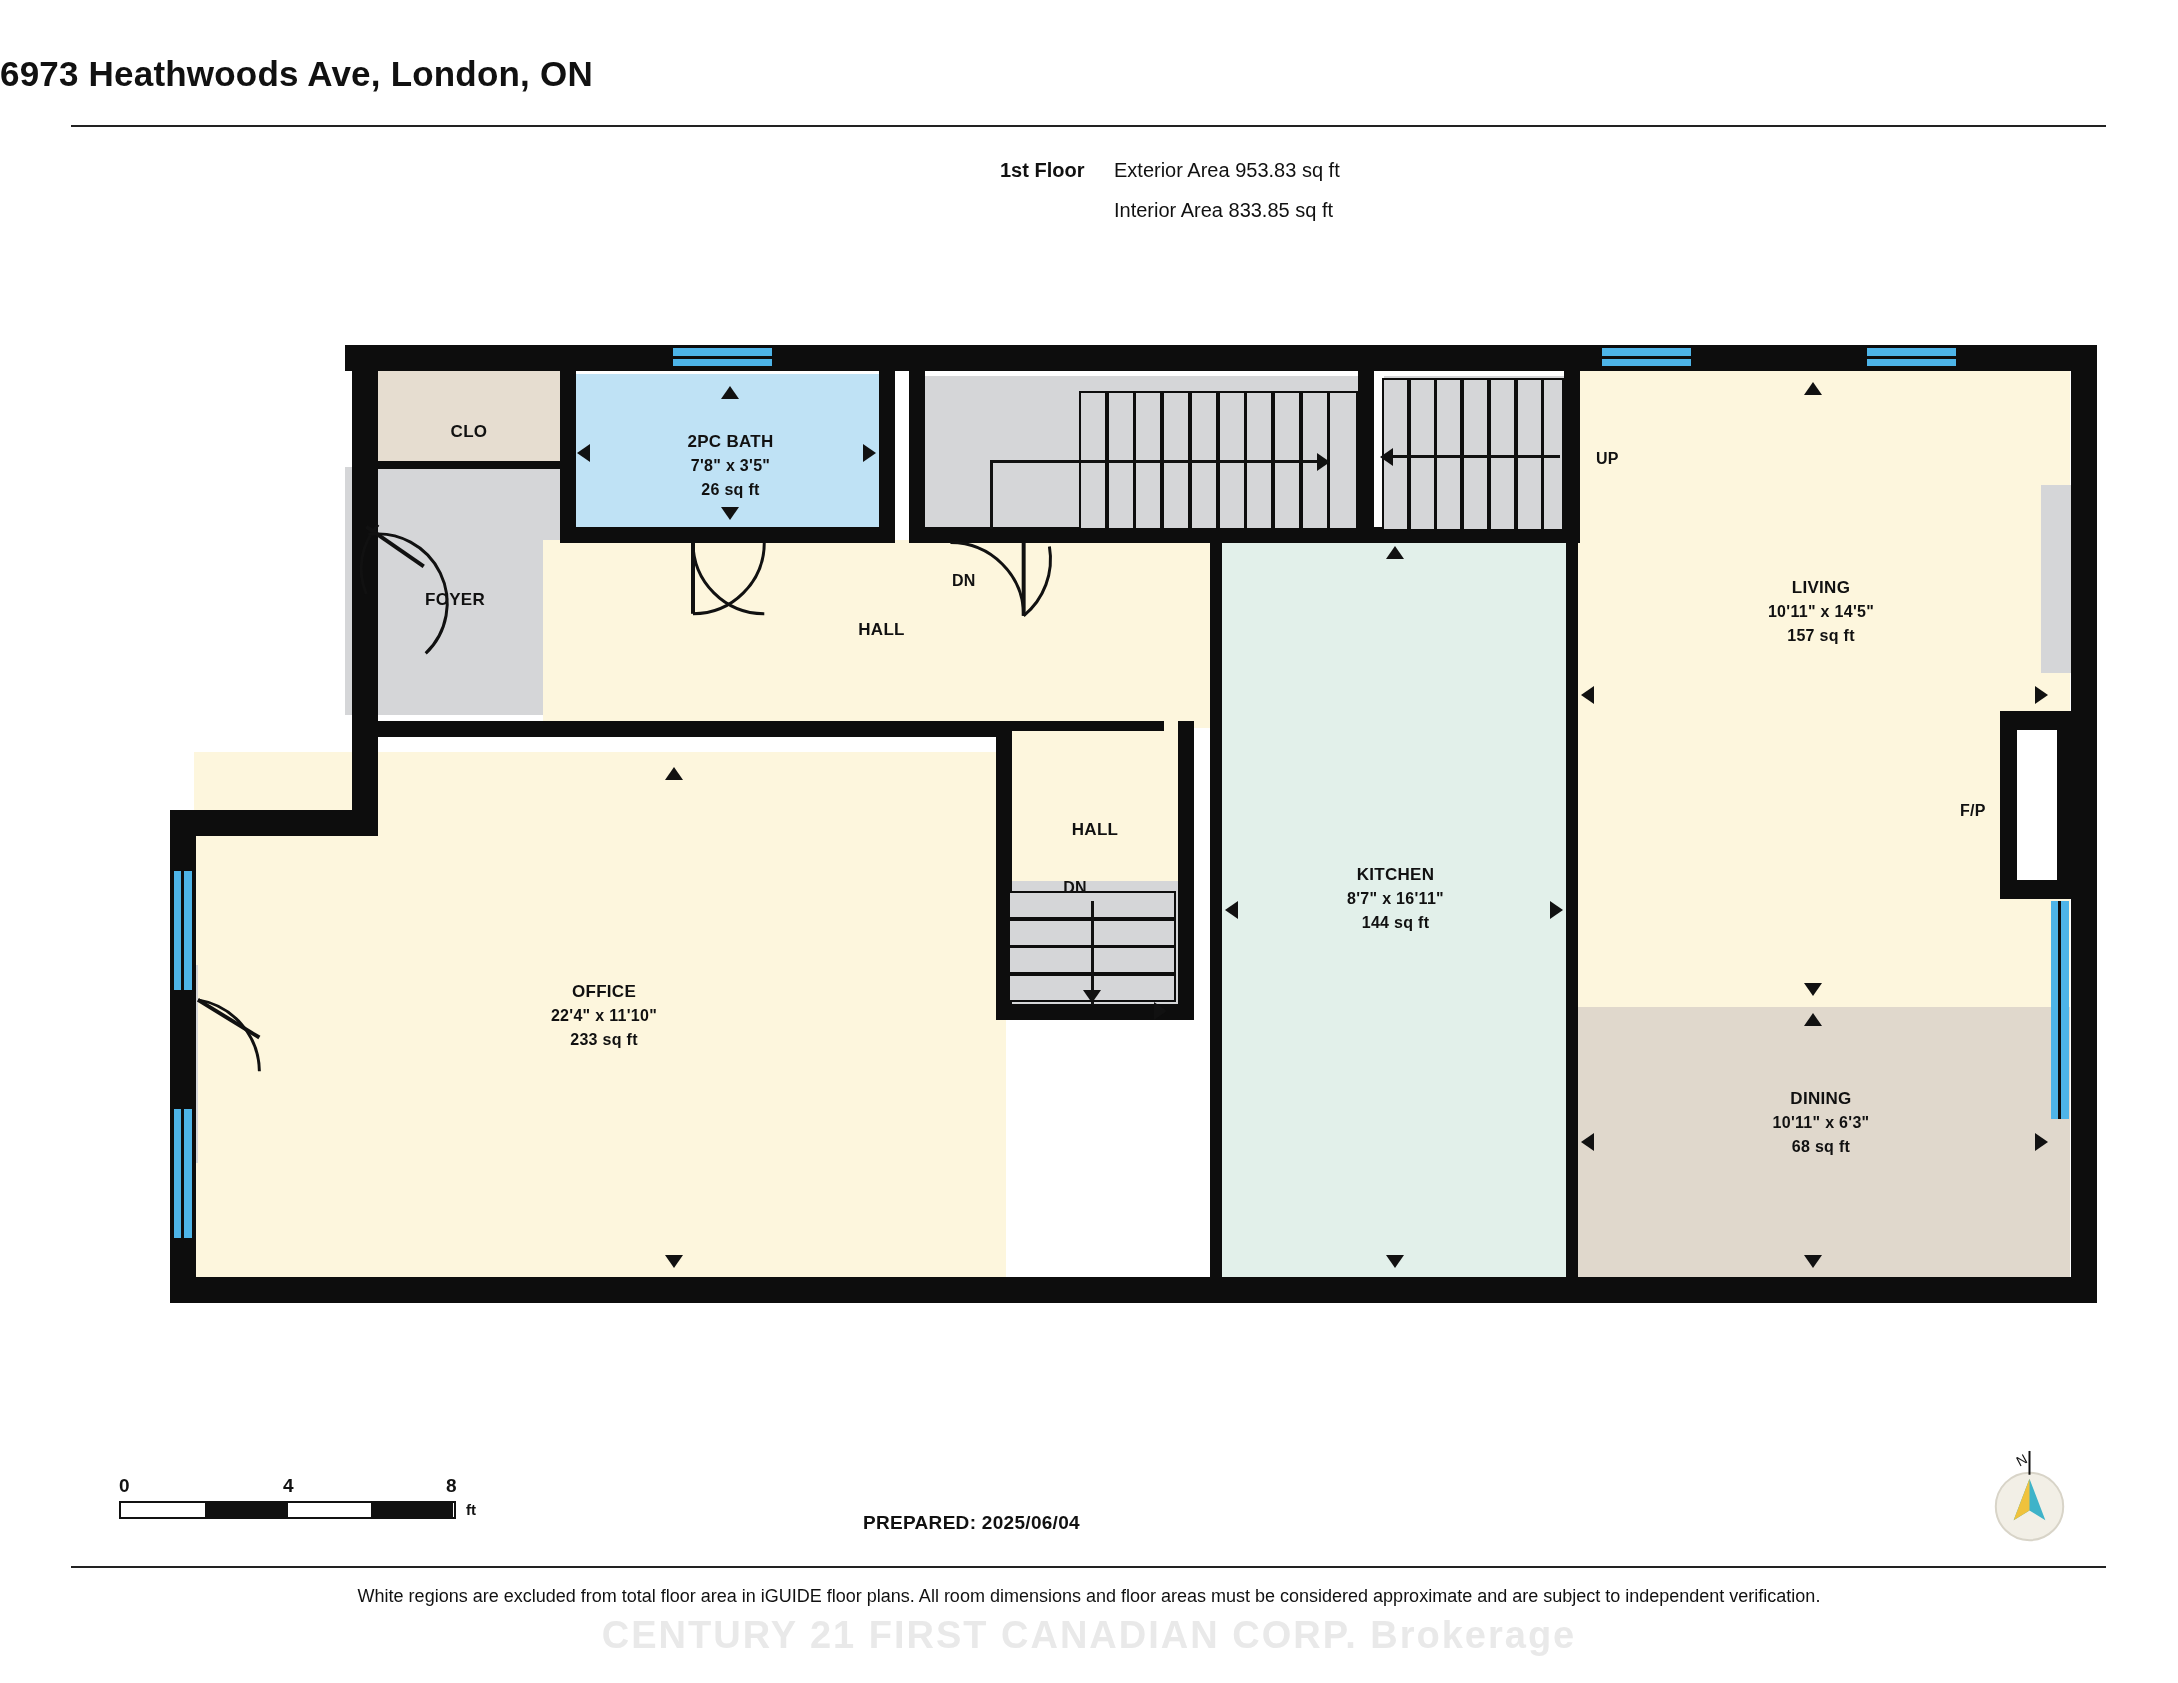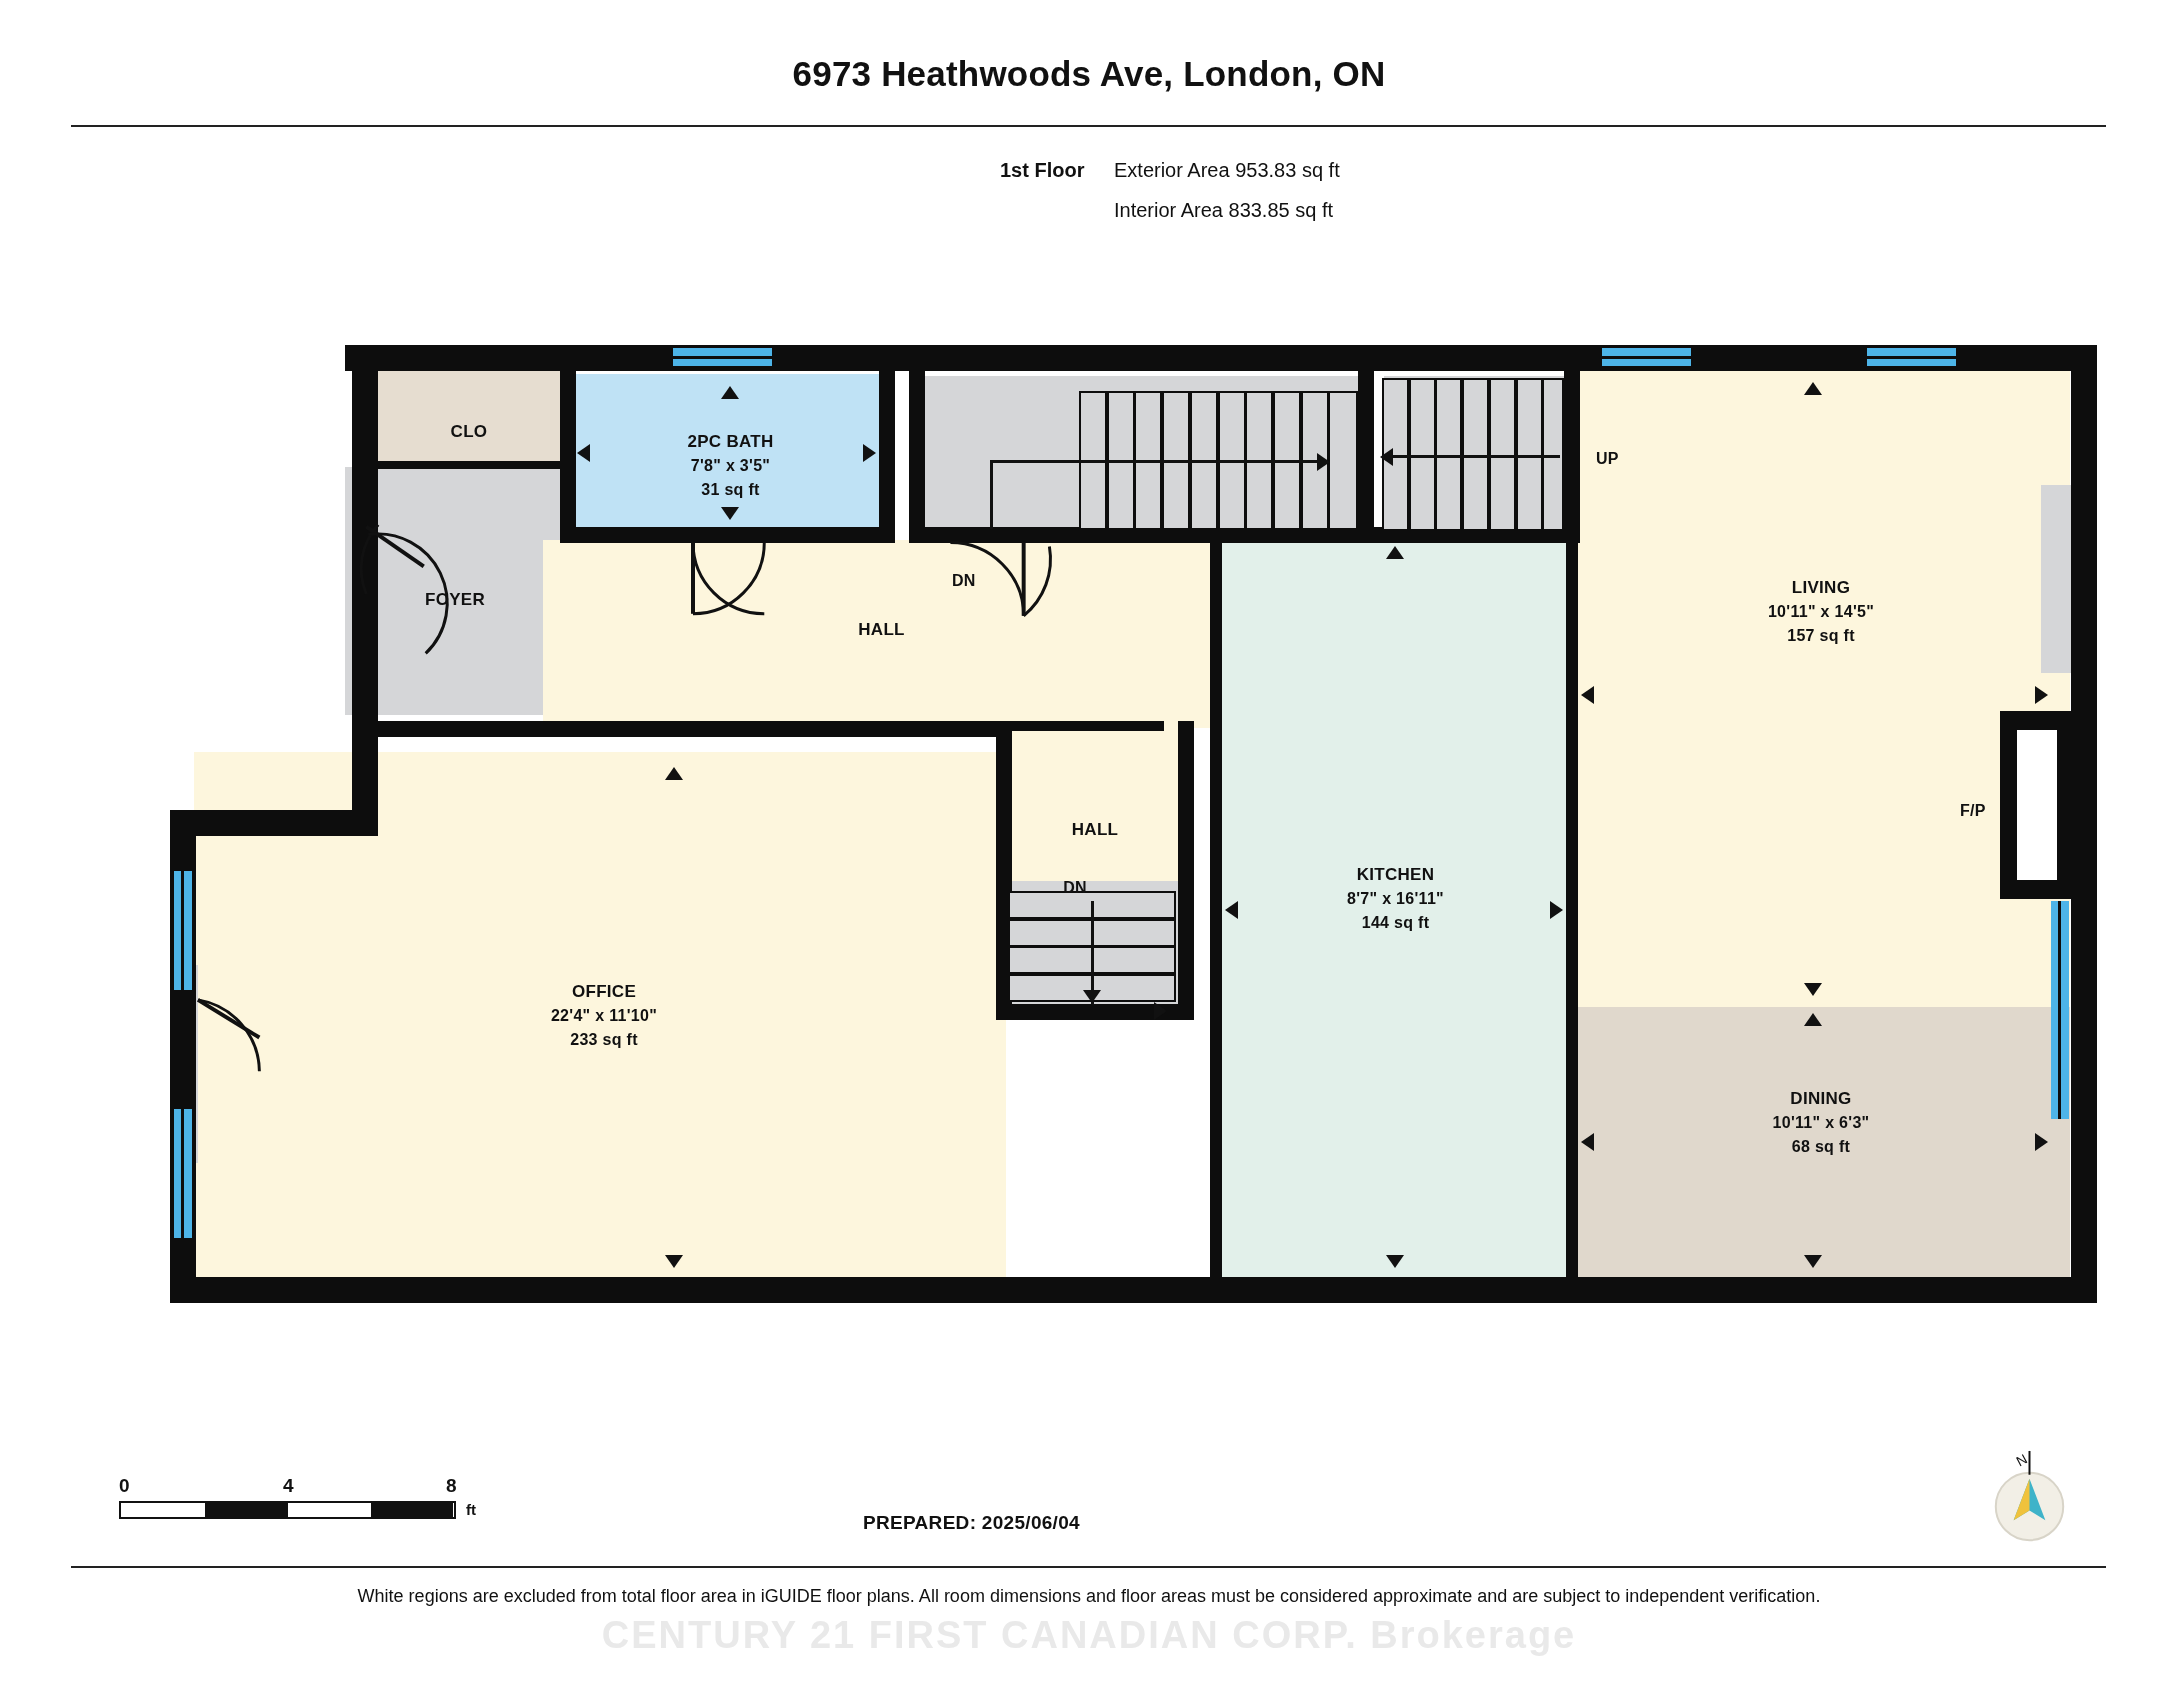--- a/index.html
+++ b/index.html
@@ -15,21 +15,21 @@
     position: relative;
     overflow: hidden;
   }
 
   
   #title {
     position: absolute;
     top: 54px;
     left: 0;
     width: 2178px;
-    text-align: center;
+    text-align: left;
     font-size: 35px;
     font-weight: bold;
     letter-spacing: 0.2px;
   }
   #title-rule {
     position: absolute;
     top: 125px;
     left: 71px;
     width: 2035px;
     height: 2px;
@@ -333,21 +333,21 @@
   <div class="arrow arr-down" style="left:665px;  top:1255px;"></div>
   <div class="arrow arr-right" style="left:1154px; top:1002px;"></div>
 
   <div class="label" style="left:372px; top:420px; width:194px;">
     <div>CLO</div>
   </div>
 
   <div class="label" style="left:572px; top:430px; width:317px;">
     <div>2PC BATH</div>
     <div class="dim">7'8" x 3'5"</div>
-    <div class="area">31 sq ft</div>
+    <div class="area">26 sq ft</div>
   </div>
 
   <div class="label" style="left:345px; top:588px; width:220px;">
     <div>FOYER</div>
   </div>
 
   <div class="label" style="left:713px; top:618px; width:337px;">
     <div>HALL</div>
   </div>
 

